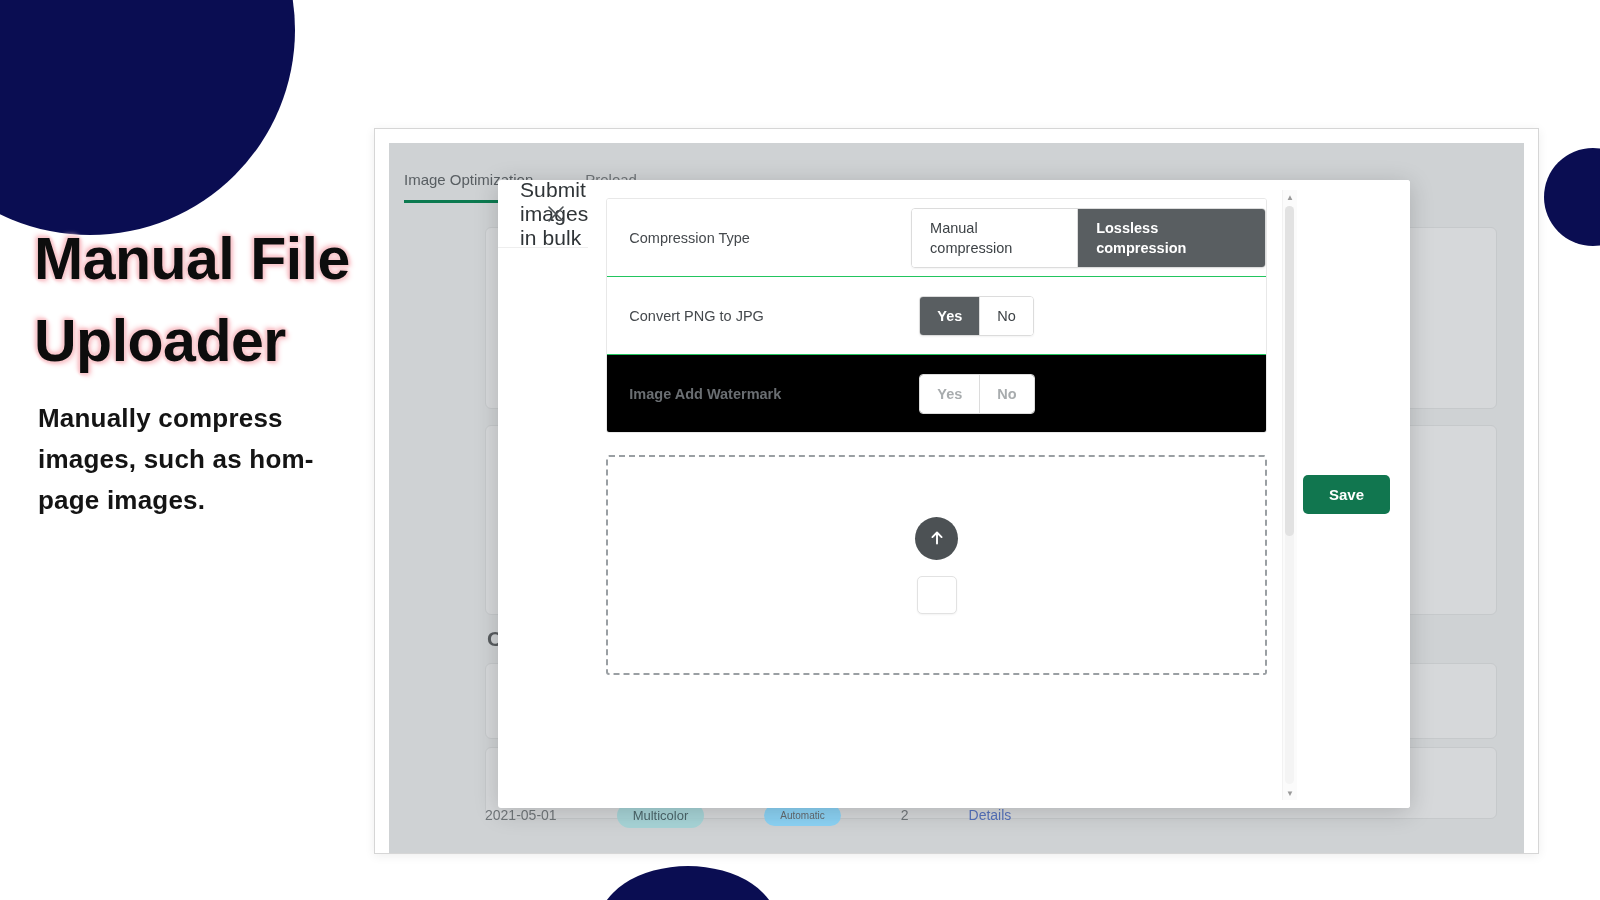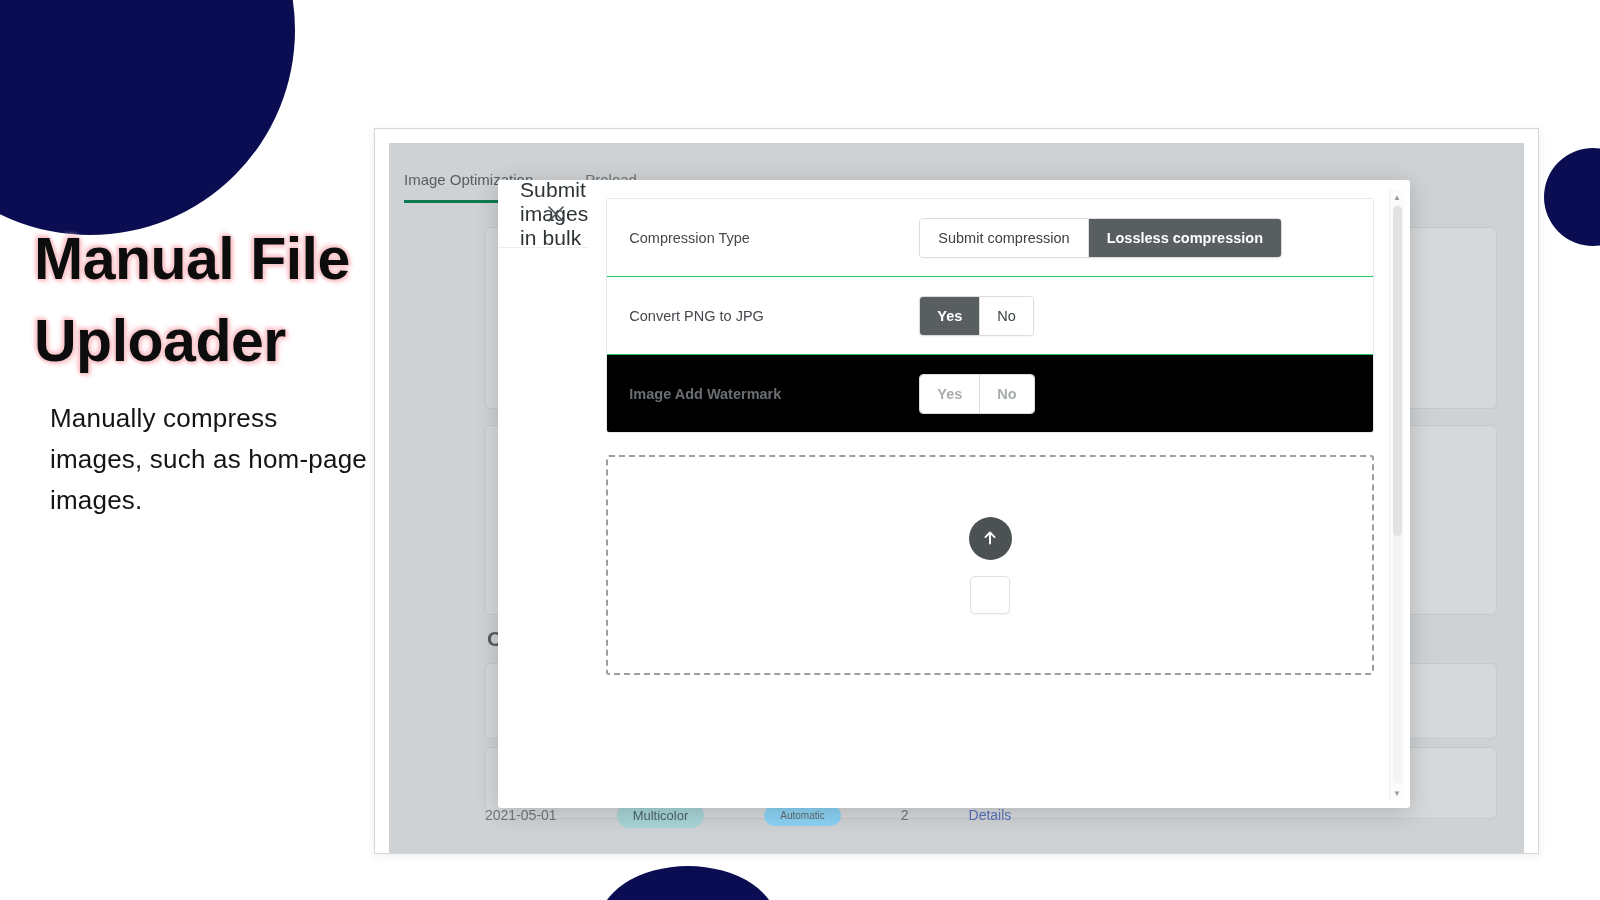--- a/index.html
+++ b/index.html
@@ -64,25 +64,25 @@
     text-shadow:
        0 0  1px #f9c9ce,
        2px 0 3px #f9c9ce,
       -2px 0 3px #f9c9ce,
        0 2px 3px #f9c9ce,
        0 -2px 3px #f9c9ce,
        3px 3px 5px #fbd6da,
       -3px -3px 5px #fbd6da;
   }
   .copy-sub {
-    margin: 16px 0 0 16px;
+    margin: 16px 0 0 4px;
     font-size: 26px;
     line-height: 41px;
     color: #141414;
-    font-weight: 400;
+    font-weight: 700;
     letter-spacing: 0.2px;
   }
 
   
   .app-frame {
     position: absolute;
     left: 374px;
     top: 128px;
     width: 1163px;
     height: 724px;
@@ -423,21 +423,21 @@
       </div>
     </div>
 
     <div class="modal-body">
 
       <div class="settings">
 
         <div class="setting-row">
           <div class="setting-label">Compression Type</div>
           <div class="segmented">
-            <div class="seg">Submit compression</div>
+            <div class="seg">Manual compression</div>
             <div class="seg active">Lossless compression</div>
           </div>
         </div>
 
         <div class="setting-row">
           <div class="setting-label">Convert PNG to JPG</div>
           <div class="segmented small">
             <div class="seg active">Yes</div>
             <div class="seg">No</div>
           </div>
@@ -465,16 +465,19 @@
       <div class="scrollbar">
         <div class="sb-arrow">▲</div>
         <div class="sb-track">
           <div class="sb-thumb"></div>
         </div>
         <div class="sb-arrow">▼</div>
       </div>
 
     </div>
 
+    <div class="modal-footer">
+      <button class="btn-save">Save</button>
+    </div>
 
   </div>
 
 </div>
 
 </body></html>

